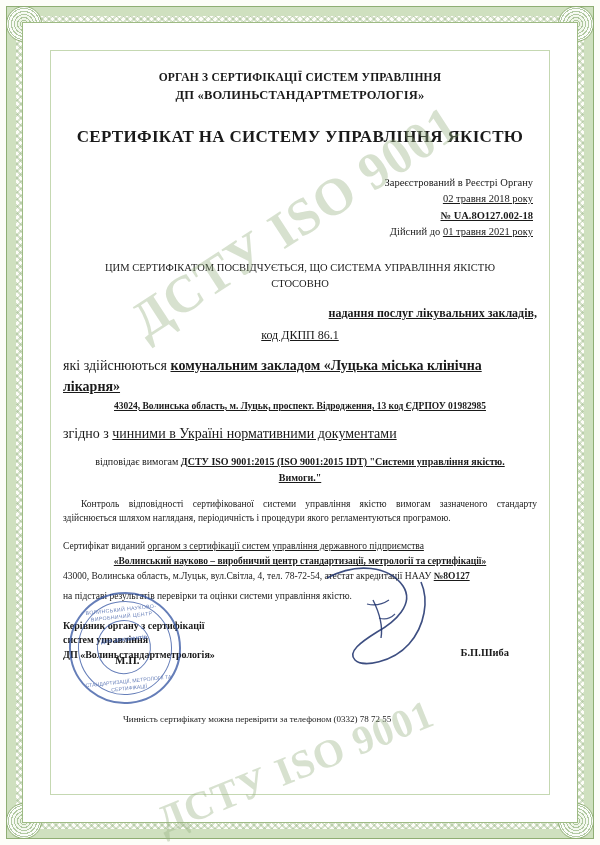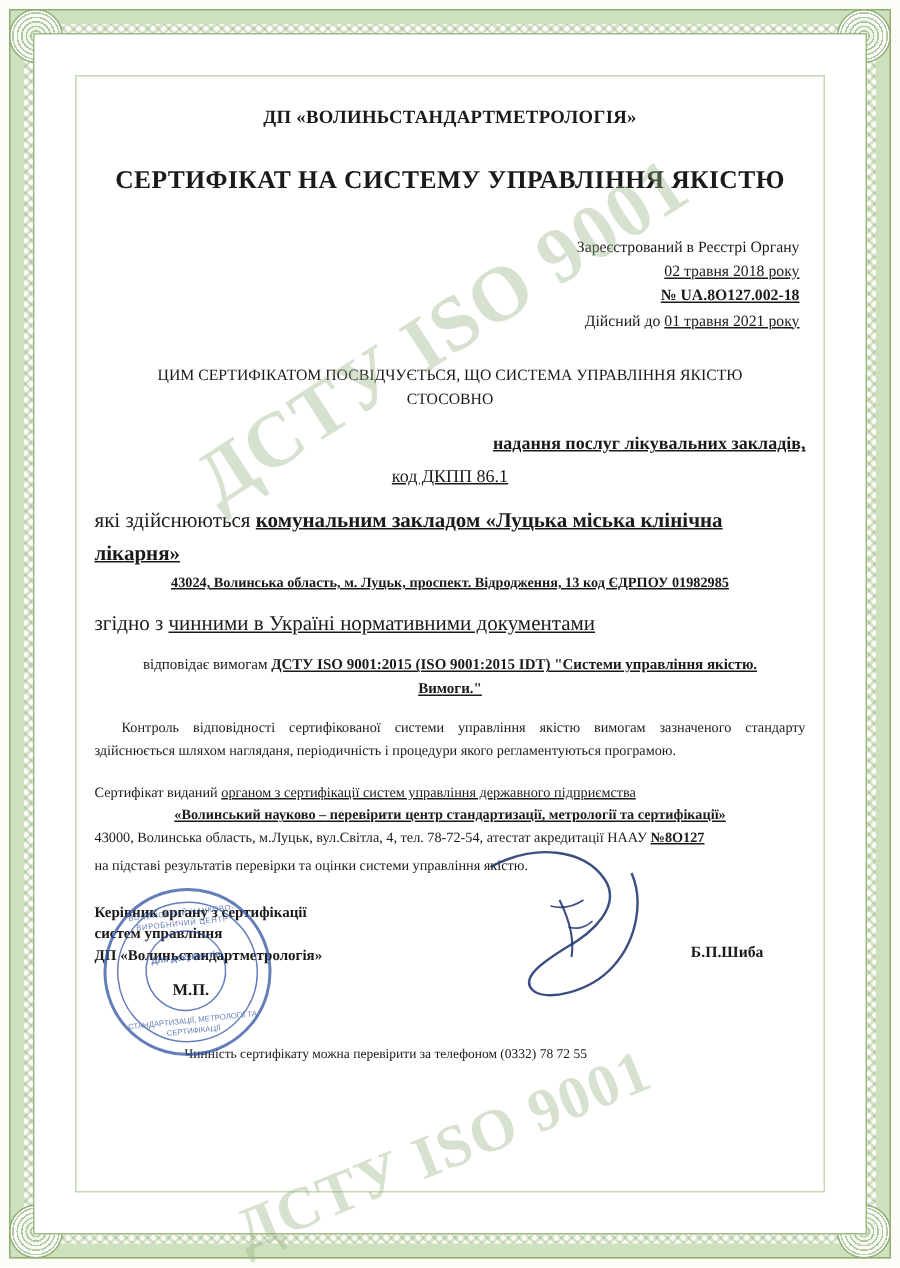--- a/index.html
+++ b/index.html
@@ -301,20 +301,21 @@
   <div class="rosette tl"></div>
   <div class="rosette tr"></div>
   <div class="rosette bl"></div>
   <div class="rosette br"></div>
 
   <div class="frame-inner">
     <div class="frame-inner2"></div>
 
     <div class="content">
 
+      <div class="org-line">ОРГАН З СЕРТИФІКАЦІЇ СИСТЕМ УПРАВЛІННЯ</div>
       <div class="org-line second">ДП «ВОЛИНЬСТАНДАРТМЕТРОЛОГІЯ»</div>
 
       <div class="cert-title">СЕРТИФІКАТ НА СИСТЕМУ УПРАВЛІННЯ ЯКІСТЮ</div>
 
       <div class="reg-block">
         <div>Зареєстрований в Реєстрі Органу</div>
         <div class="u">02 травня 2018 року</div>
         <div class="bold u">№ UA.8О127.002-18</div>
         <div>
           <span>Дійсний до</span>
@@ -346,21 +347,21 @@
         <span>відповідає вимогам</span>
         <span class="std">ДСТУ ISO 9001:2015 (ISO 9001:2015 IDT) "Системи управління якістю.</span>
         <span class="std2">Вимоги."</span>
       </div>
 
       <div class="para">Контроль відповідності сертифікованої системи управління якістю вимогам зазначеного стандарту здійснюється шляхом нагляданя, періодичність і процедури якого регламентуються програмою.</div>
 
       <div class="issuer">
         <span>Сертифікат виданий</span>
         <span class="u">органом з сертифікації систем управління державного підприємства</span>
-        <span class="center u b">«Волинський  науково – перевірити центр стандартизації, метрології та сертифікації»</span>
+        <span class="center u b">«Волинський  науково – виробничий центр стандартизації, метрології та сертифікації»</span>
         <span>43000, Волинська область, м.Луцьк, вул.Світла, 4, тел. 78-72-54, атестат акредитації НААУ</span>
         <span class="num">№8О127</span>
       </div>
 
       <div class="basis">на підставі результатів перевірки та оцінки системи управління якістю.</div>
 
       <div class="sign-block">
         <div>Керівник органу з сертифікації</div>
         <div>систем управління</div>
         <div>ДП «Волиньстандартметрологія»</div>

